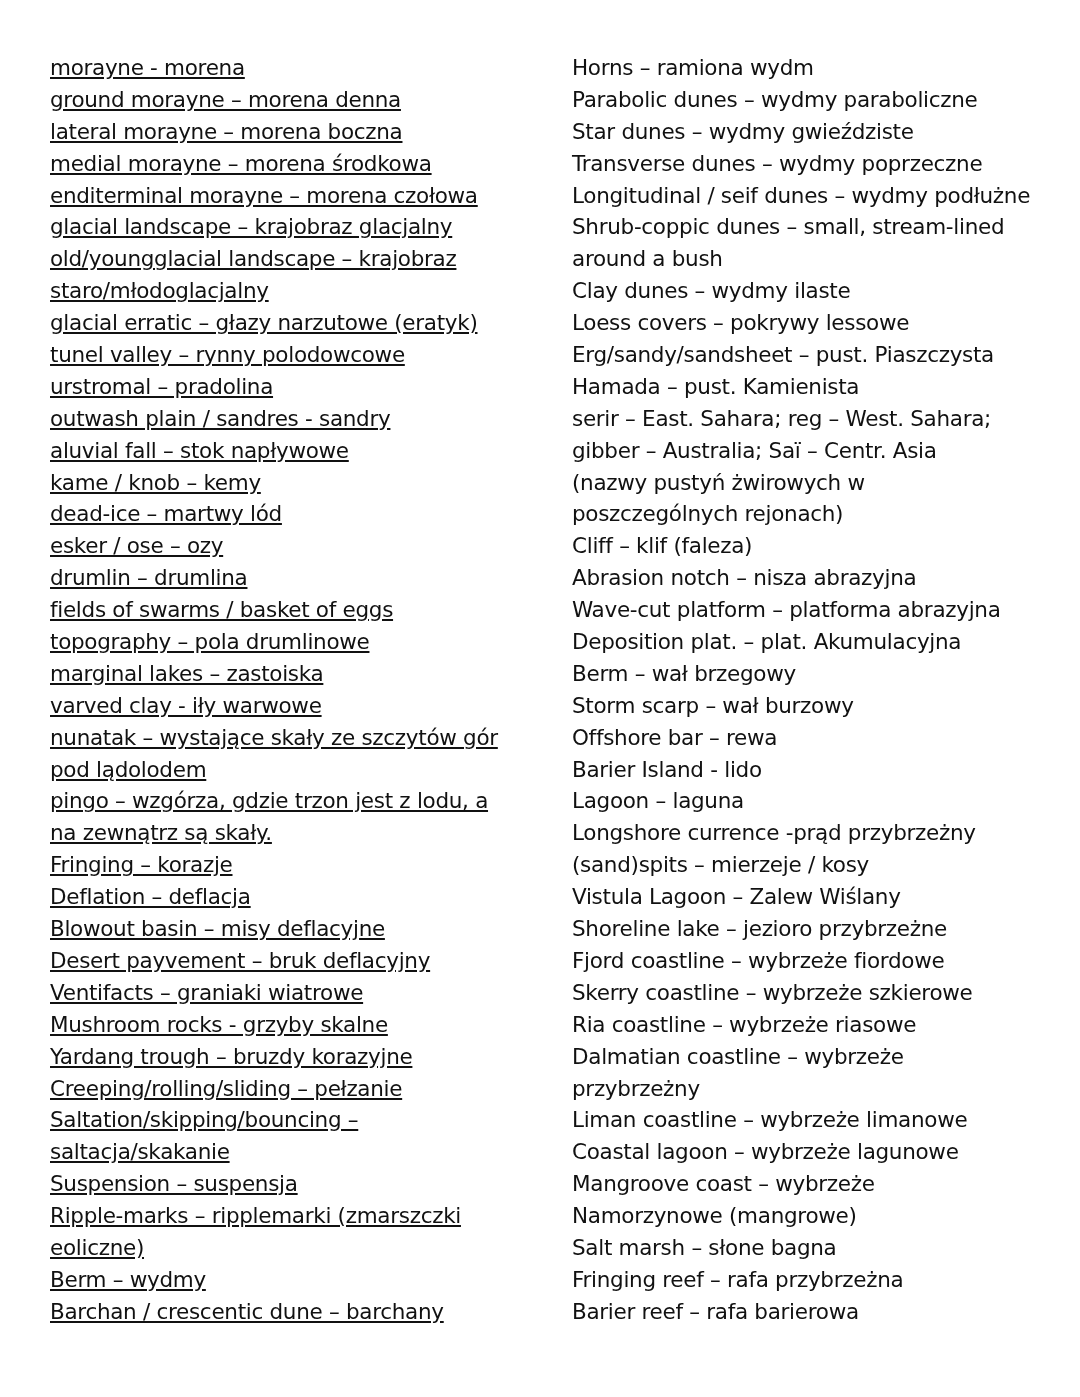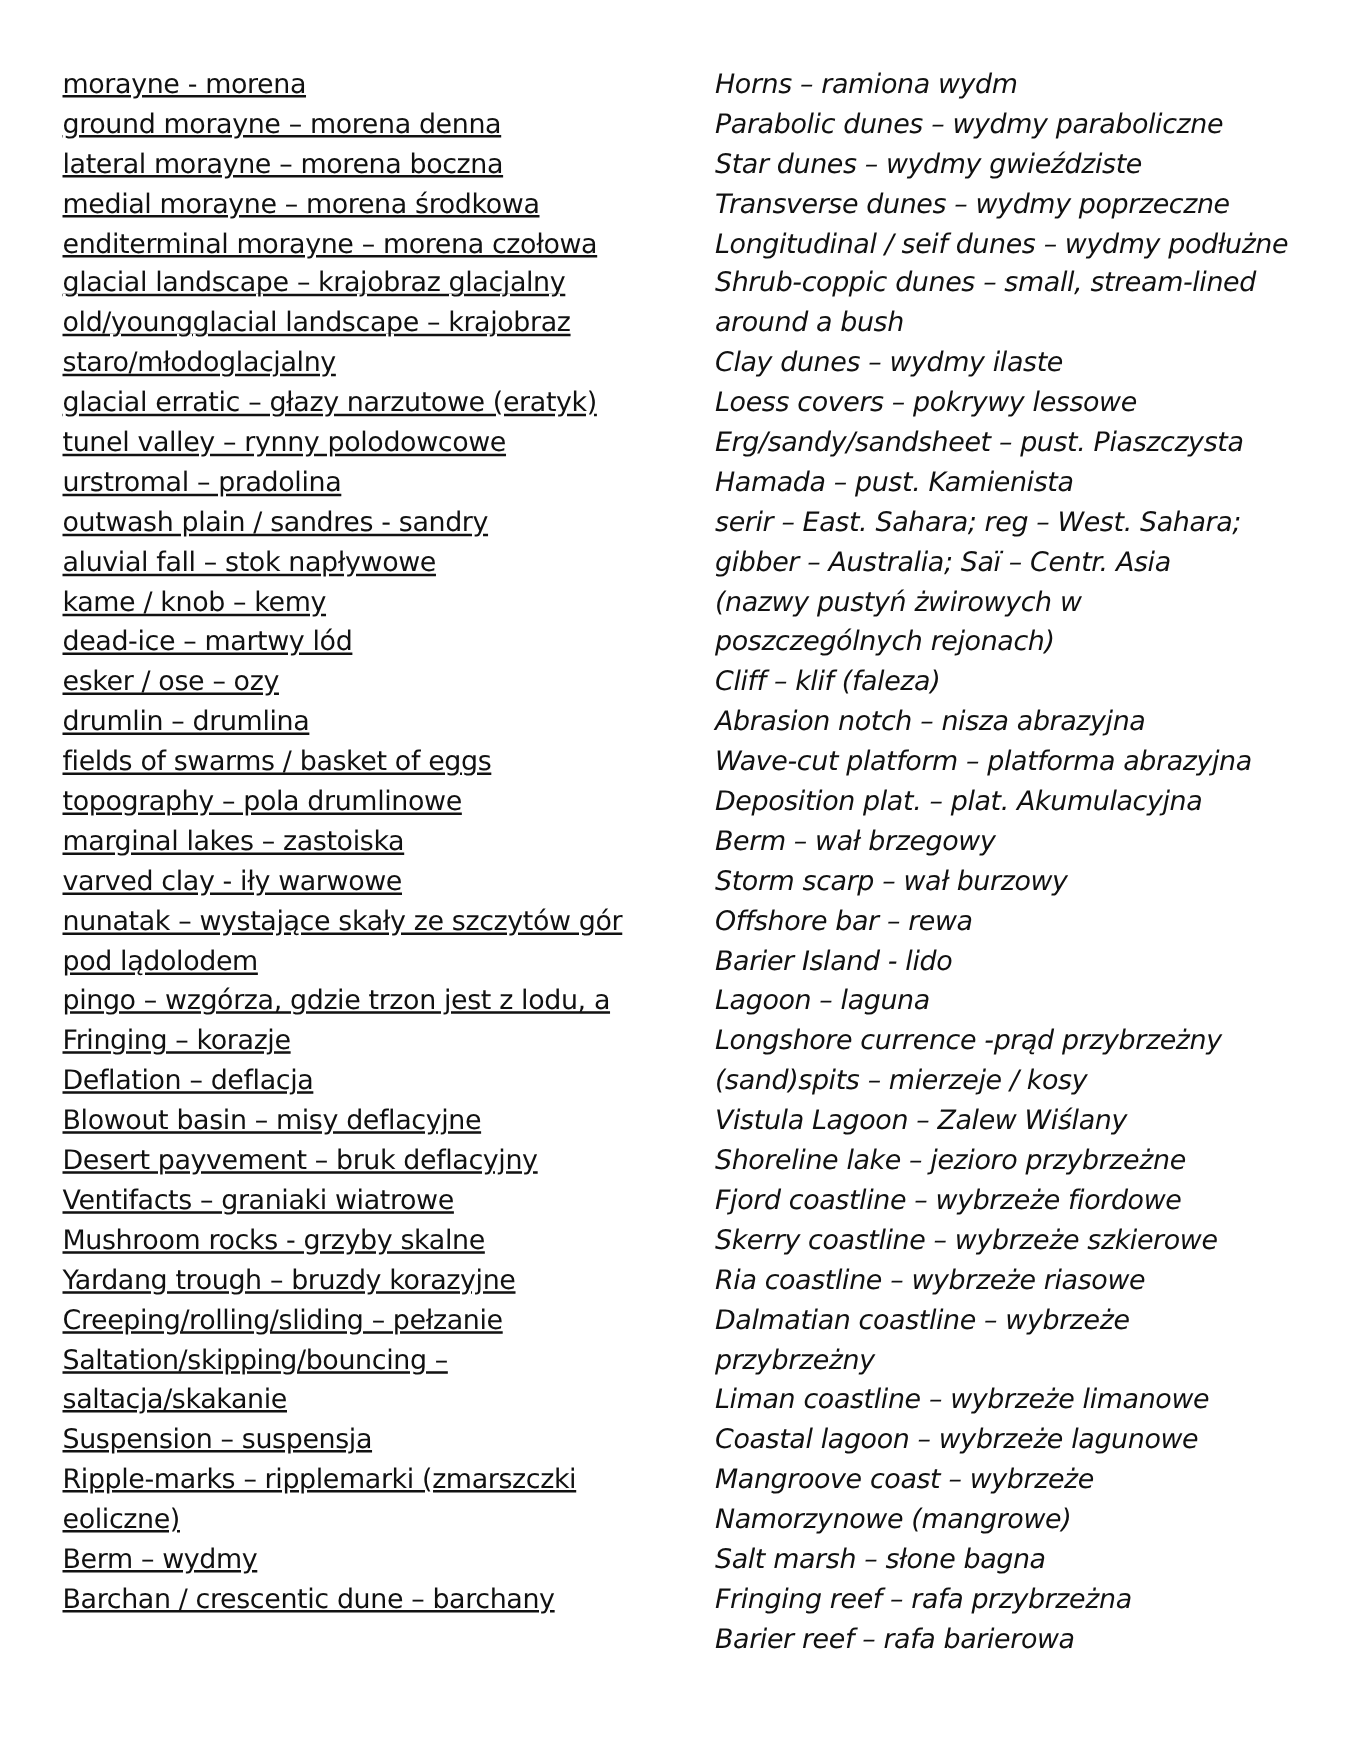--- a/index.html
+++ b/index.html
@@ -22,21 +22,21 @@
       width: 1080px;
     }
     .column {
       position: absolute;
       top: 0;
       margin: 0;
       padding: 0;
       list-style: none;
     }
     .col-left { left: 50px; width: 500px; text-decoration: underline; }
-    .col-right { left: 572px; width: 500px; font-style: italic; }
+    .col-right { left: 572px; width: 500px; }
     .line {
       height: 31.9px;
       line-height: 31.9px;
       font-size: 21.5px;
       letter-spacing: -0.3px;
       white-space: nowrap;
     }
   </style>
 </head>
 <body>
@@ -60,20 +60,21 @@
       <li class="line">dead-ice – martwy lód</li>
       <li class="line">esker / ose – ozy</li>
       <li class="line">drumlin – drumlina</li>
       <li class="line">fields of swarms / basket of eggs</li>
       <li class="line">topography – pola drumlinowe</li>
       <li class="line">marginal lakes – zastoiska</li>
       <li class="line">varved clay - iły warwowe</li>
       <li class="line">nunatak – wystające skały ze szczytów gór</li>
       <li class="line">pod lądolodem</li>
       <li class="line">pingo – wzgórza, gdzie trzon jest z lodu, a</li>
+      <li class="line">na zewnątrz są skały.</li>
       <li class="line">Fringing – korazje</li>
       <li class="line">Deflation – deflacja</li>
       <li class="line">Blowout basin – misy deflacyjne</li>
       <li class="line">Desert payvement – bruk deflacyjny</li>
       <li class="line">Ventifacts – graniaki wiatrowe</li>
       <li class="line">Mushroom rocks - grzyby skalne</li>
       <li class="line">Yardang trough – bruzdy korazyjne</li>
       <li class="line">Creeping/rolling/sliding – pełzanie</li>
       <li class="line">Saltation/skipping/bouncing –</li>
       <li class="line">saltacja/skakanie</li>

